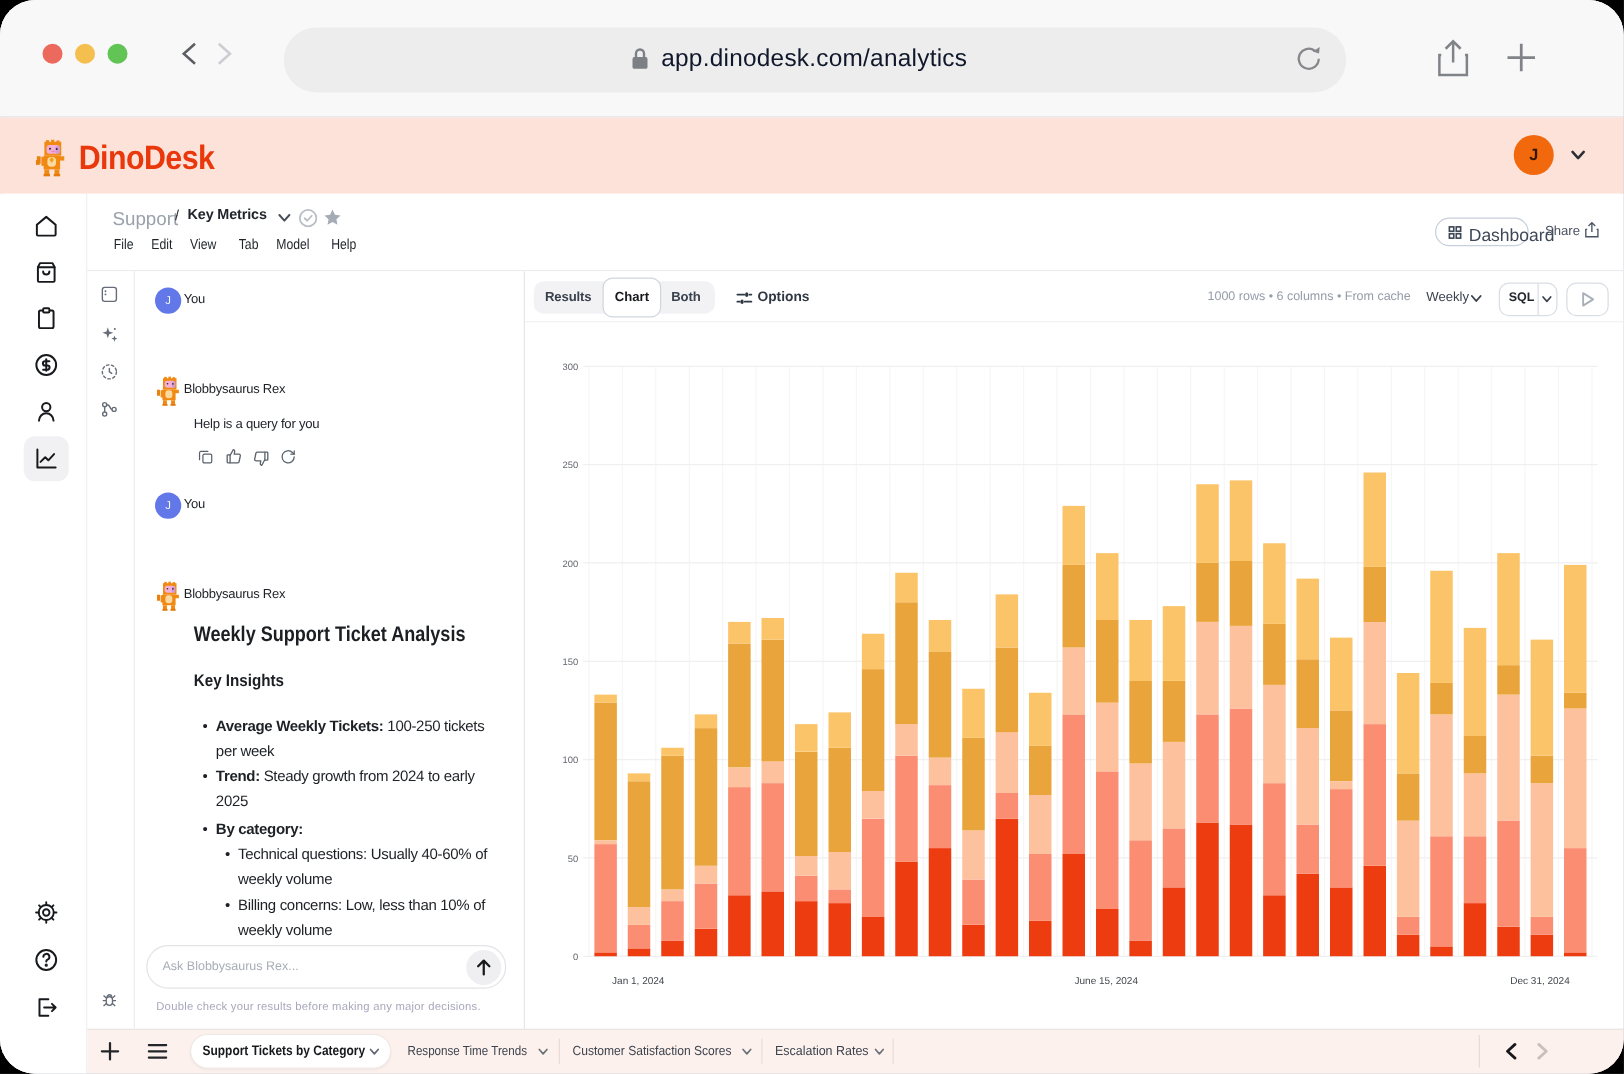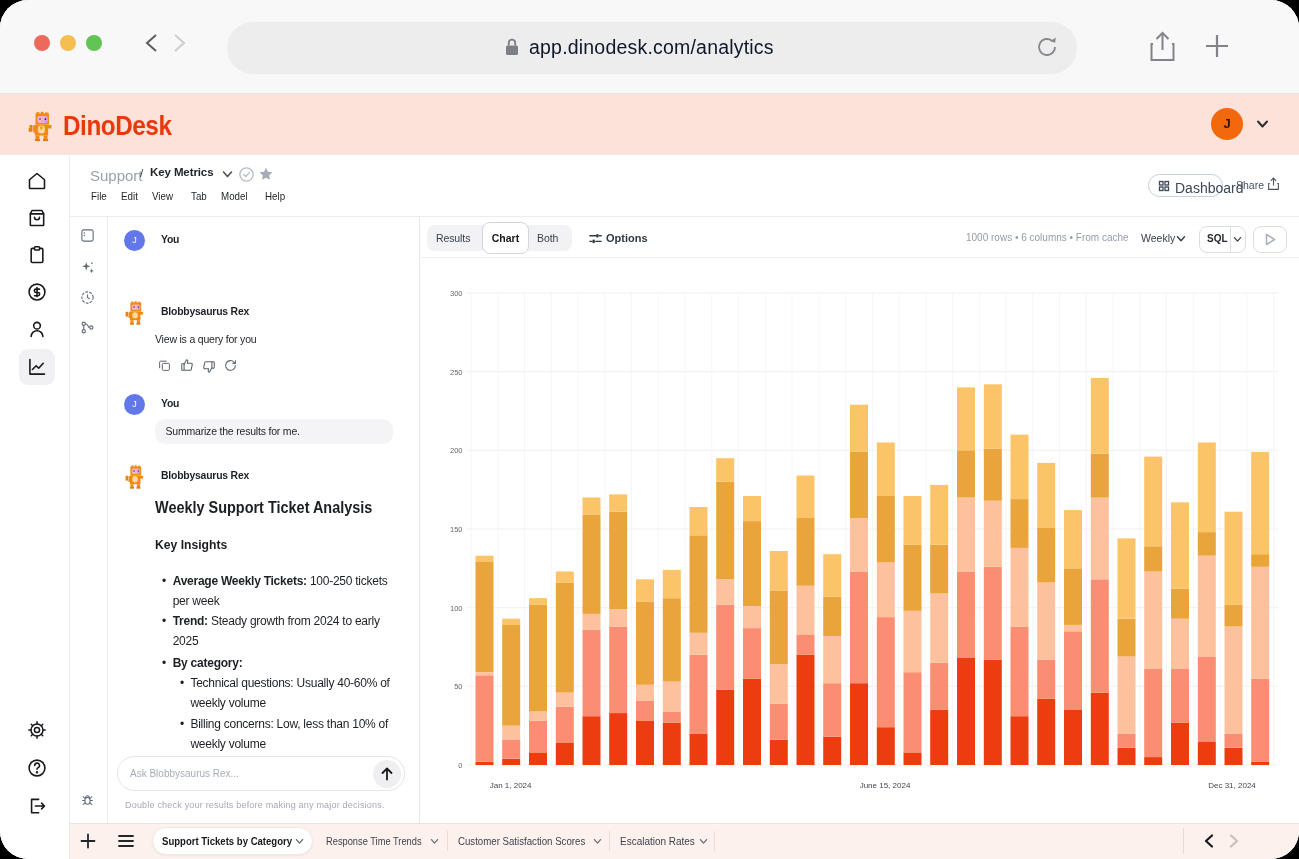--- a/index.html
+++ b/index.html
@@ -14,28 +14,28 @@
 .brand{position:absolute;left:63px;top:111px;font-size:27px;font-weight:bold;color:#e8380c;transform:scaleX(.9);transform-origin:0 0;letter-spacing:-.5px}
 .javatar{position:absolute;left:1211px;top:108px;width:32px;height:32px;border-radius:50%;background:#f1680d;color:#33150a;font-size:13px;font-weight:bold;text-align:center;line-height:32px}
 .sidebar{position:absolute;left:0;top:155px;width:70px;height:704px;background:#fff;border-right:1px solid #ededf0}
 .sideic{position:absolute;left:27px;color:#17191d}
 .activebox{position:absolute;left:19px;top:349px;width:36px;height:36px;border-radius:9px;background:#f1f0f3}
 .crumbrow{position:absolute;left:70px;top:155px;width:1229px;height:62px;background:#fff;border-bottom:1px solid #ececef}
 .rail{position:absolute;left:70px;top:217px;width:38px;height:606px;border-right:1px solid #ededf0;background:#fff}
 .railic{position:absolute;left:80px;color:#666d78}
 .chat{position:absolute;left:108px;top:217px;width:312px;height:606px;background:#fff;border-right:1px solid #e7e7ea}
 .uav{position:absolute;left:124px;width:21px;height:21px;border-radius:50%;background:#6277e8;color:#fff;font-size:9px;text-align:center;line-height:21px}
-.uname{position:absolute;left:161px;font-size:10.4px;font-weight:bold;color:#1d2025;letter-spacing:-.2px}
+.uname{position:absolute;left:147px;font-size:10.4px;font-weight:normal;color:#1d2025;letter-spacing:-.2px}
 .bubble{position:absolute;left:154.5px;width:238px;height:25px;border-radius:10px;background:#f4f4f6;font-size:10.5px;letter-spacing:-.2px;color:#23262b;line-height:25px;padding-left:11px;white-space:nowrap}
 .ctext{position:absolute;left:155px;font-size:10.5px;letter-spacing:-.2px;color:#23262b}
 .inputpill{position:absolute;left:117px;top:756px;width:288px;height:35px;border-radius:17.5px;border:1px solid #e4e4e8;background:#fff}
 .disc{position:absolute;left:125px;top:800px;font-size:9px;color:#a7a7bb;letter-spacing:.2px}
 .toolbar{position:absolute;left:420px;top:217px;width:879px;height:41px;background:#fff;border-bottom:1px solid #eef0f2}
 .segwrap{position:absolute;left:427px;top:225px;width:145px;height:26px;border-radius:8px;background:#f2f2f5}
-.seg{position:absolute;top:225px;height:26px;line-height:26px;font-size:10.5px;color:#39414d;font-weight:normal;letter-spacing:-.1px}
+.seg{position:absolute;top:225px;height:26px;line-height:26px;font-size:10.5px;color:#39414d;font-weight:bold;letter-spacing:-.1px}
 .chartseg{position:absolute;left:482px;top:222px;width:47px;height:32px;background:#fff;border:1px solid #d0d6de;border-radius:8px;line-height:30px;text-align:center;font-size:10.5px;font-weight:bold;color:#16181c}
 .tbtext{position:absolute;top:225px;height:26px;line-height:26px}
 .btn{position:absolute;top:226px;height:27px;border:1px solid #d9dee5;border-radius:8px;background:#fff}
 .bbar{position:absolute;left:70px;top:823px;width:1229px;height:36px;background:#fdf1ed;border-top:1px solid #e9e4e4}
 .btab{position:absolute;top:823px;height:36px;line-height:36px;font-size:10.5px;color:#3c434e;transform-origin:0 50%}
 .bpill{position:absolute;left:152px;top:827px;width:161px;height:28px;background:#fff;border:1px solid #efe9e7;border-radius:14px;box-shadow:0 1px 2px rgba(0,0,0,.05)}
 </style></head><body>
 <div class="win">
 
 <div class="chrome"></div>
@@ -217,40 +217,39 @@
 <rect x="3.4" y="9.3" width="2" height="4.8" fill="#f08a12"></rect>
 <rect x="13" y="9" width="2.6" height="2.3" fill="#f08a12"></rect>
 <rect x="6.6" y="9.4" width="4.6" height="5.2" rx="2" fill="#fbd9a0"></rect>
 <rect x="5" y="16" width="2.6" height="3.2" fill="#f08a12"></rect>
         <rect x="10.4" y="16" width="2.6" height="3.2" fill="#f08a12"></rect>
 <rect x="4.6" y="18.4" width="3.4" height="1.3" fill="#e27a0c"></rect>
         <rect x="10" y="18.4" width="3.4" height="1.3" fill="#e27a0c"></rect>
 </g>
     </svg>
 <div class="uname" style="top:306px">Blobbysaurus Rex</div>
-<div class="ctext" style="top:333px">View is a query for you</div>
+<div class="ctext" style="top:333px">Help is a query for you</div>
 <svg class="abs" style="left:158px;top:359px" width="13" height="13" viewBox="0 0 24 24" fill="none" stroke="#596069" stroke-width="1.8">
       <rect x="8" y="8" width="13" height="13" rx="2"></rect>
       <path d="M16 4 H5 a2 2 0 0 0 -2 2 v11"></path>
     </svg>
 <svg class="abs" style="left:180px;top:358px" width="14" height="14" viewBox="0 0 24 24" fill="none" stroke="#596069" stroke-width="1.8" stroke-linejoin="round">
       <path d="M7 10 v11 H4 a1 1 0 0 1 -1 -1 v-9 a1 1 0 0 1 1 -1 Z"></path>
       <path d="M7 11 l4.2-8 a2.2 2.2 0 0 1 2.1 2.7 L12.6 9 H19 a2 2 0 0 1 2 2.4 l-1.6 7.8 a2 2 0 0 1 -2 1.8 H7"></path>
     </svg>
 <svg class="abs" style="left:202px;top:360px" width="14" height="14" viewBox="0 0 24 24" fill="none" stroke="#596069" stroke-width="1.8" stroke-linejoin="round">
       <path d="M17 14 V3 h3 a1 1 0 0 1 1 1 v9 a1 1 0 0 1 -1 1 Z"></path>
       <path d="M17 13 l-4.2 8 a2.2 2.2 0 0 1 -2.1 -2.7 L11.4 15 H5 a2 2 0 0 1 -2 -2.4 l1.6-7.8 a2 2 0 0 1 2 -1.8 H17"></path>
     </svg>
 <svg class="abs" style="left:224px;top:359px" width="13" height="13" viewBox="0 0 24 24" fill="none" stroke="#596069" stroke-width="1.9" stroke-linecap="round">
       <path d="M21 12 a9 9 0 1 1 -2.6-6.4 L21 8"></path>
       <path d="M21 3 v5 h-5" stroke-width="1.8"></path>
     </svg>
 <div class="uav" style="top:394px">J</div>
 <div class="uname" style="top:398px">You</div>
-<div class="bubble" style="top:419px">Summarize the results for me.</div>
 <svg class="abs" style="left:124px;top:465px" width="20" height="24" viewBox="0 0 16 20">
 <g>
 <rect x="1" y="9" width="2" height="4" fill="#e8820e"></rect>
 <rect x="5" y="1.3" width="9" height="7.4" fill="#f08a12"></rect>
 <rect x="5.8" y="0.4" width="1.7" height="1.6" fill="#f08a12"></rect>
         <rect x="8.6" y="0.2" width="1.7" height="1.7" fill="#f08a12"></rect>
         <rect x="11.4" y="0.6" width="1.7" height="1.6" fill="#f08a12"></rect>
 <rect x="6.2" y="3" width="6.9" height="4.6" rx="1.4" fill="#f3b0d6"></rect>
 <rect x="10.9" y="3.4" width="2.2" height="4.2" rx="1" fill="#cf9be0"></rect>
 <circle cx="8" cy="5" r="0.55" fill="#3a2230"></circle>

